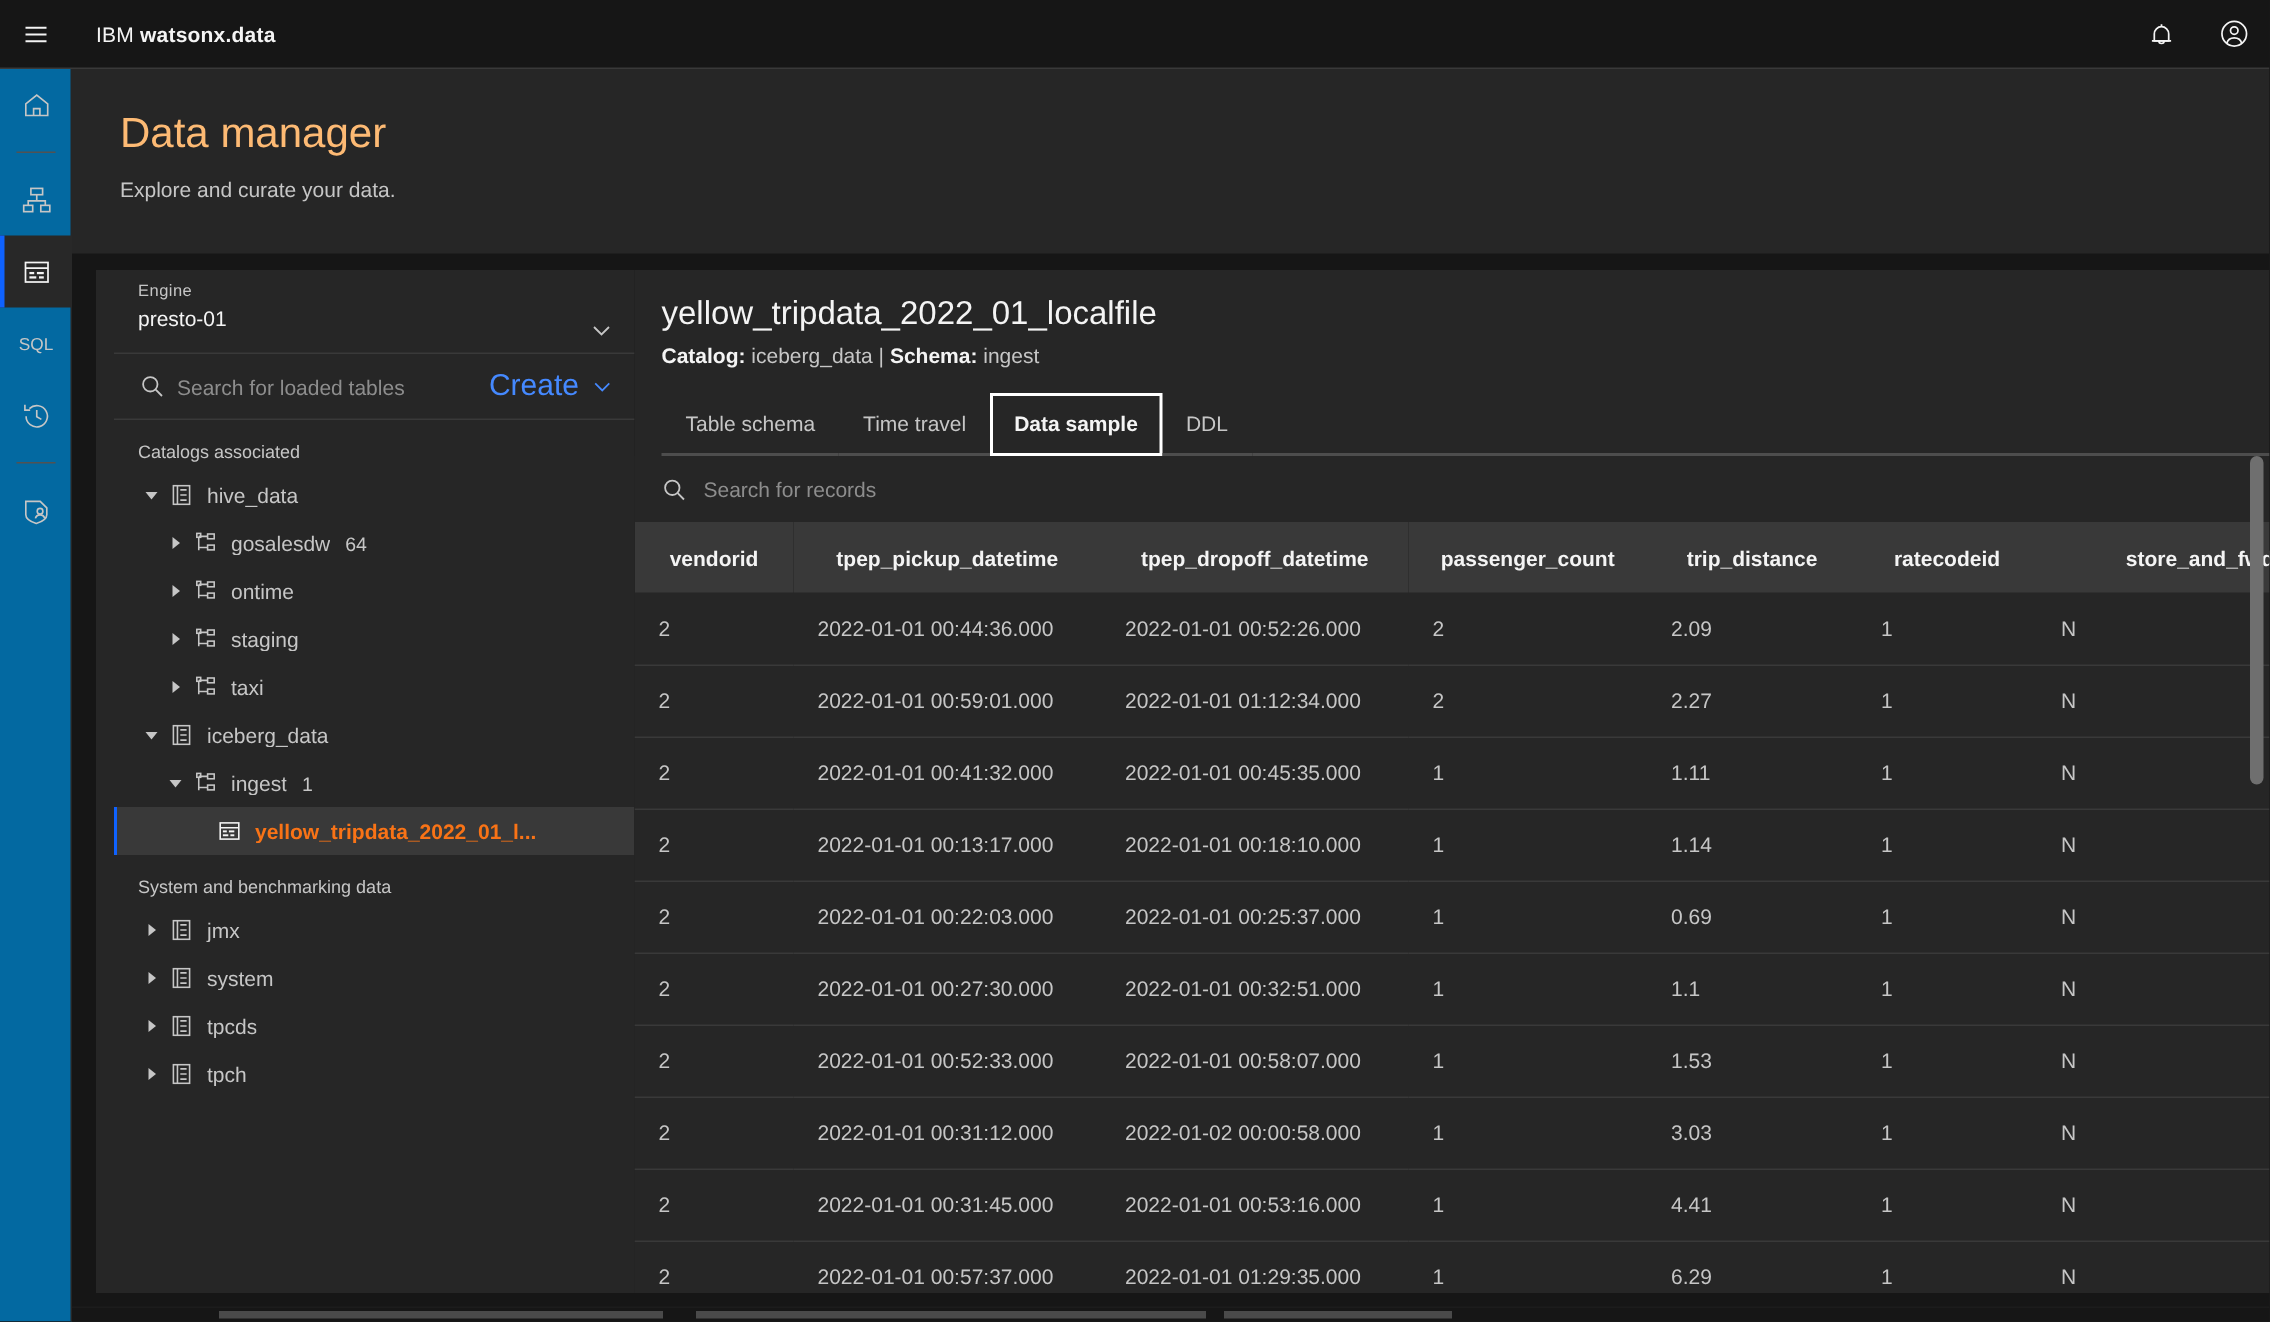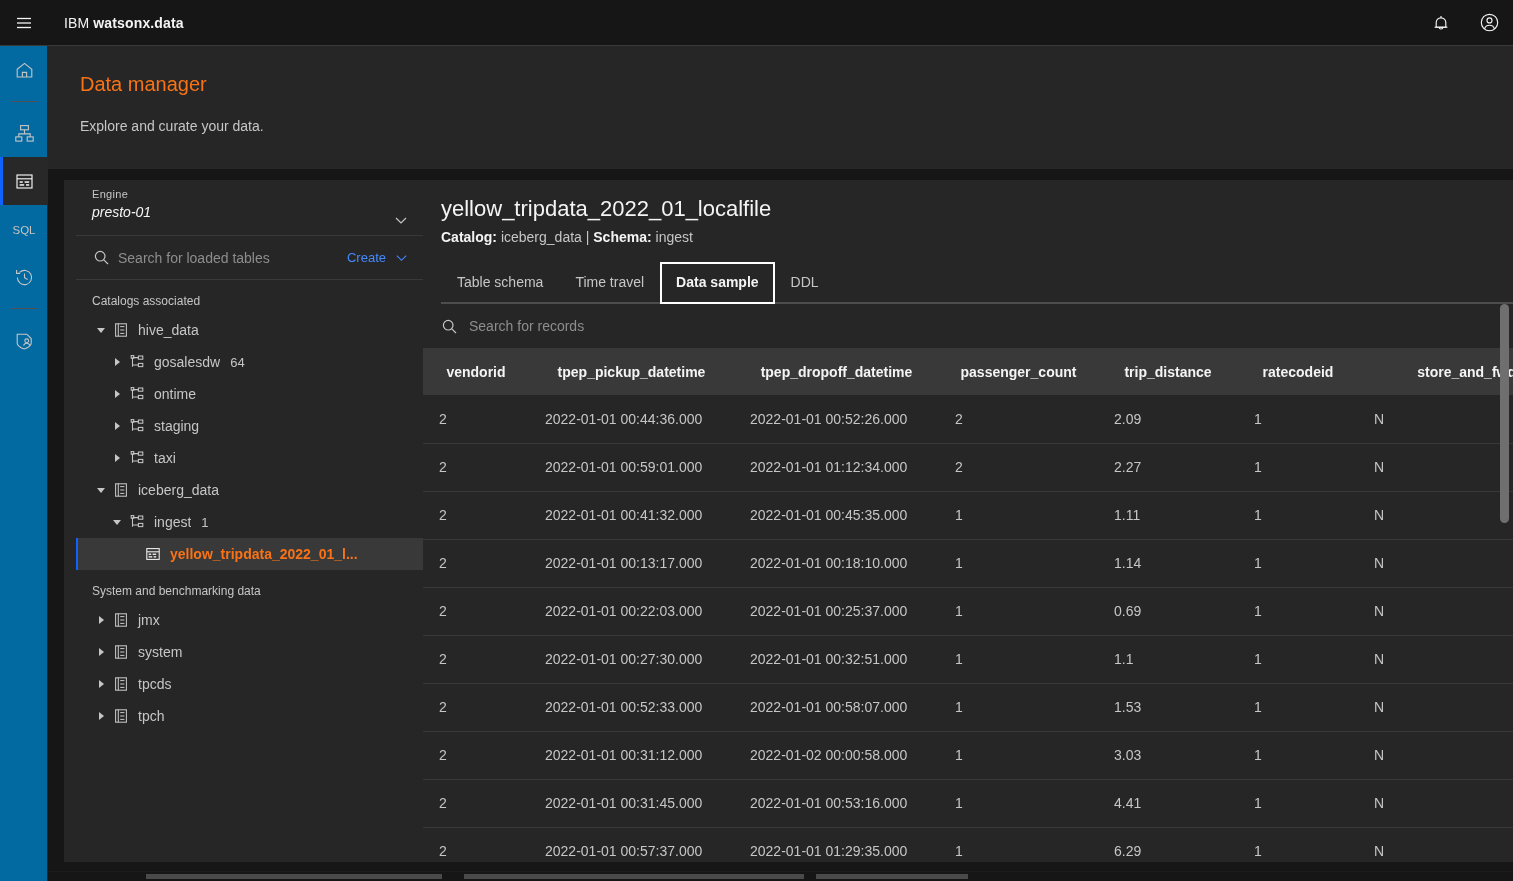--- a/index.html
+++ b/index.html
@@ -48,53 +48,53 @@
   }
   .rail-sep { width: 26px; height: 1px; background: #525252; margin: 7px auto; }
 
   
   .pagehead {
     position: absolute; top: 46px; left: 48px; width: 1465px; height: 124px;
     background: #262626; border-bottom: 1px solid #161616;
   }
   .pagehead h1 {
     position: absolute; left: 32px; top: 27px;
-    font-size: 20px; font-weight: 400; color: #f97316; letter-spacing: 0;
+    font-size: 28px; font-weight: 400; color: #fdba74; letter-spacing: 0;
   }
   .pagehead p {
     position: absolute; left: 32px; top: 72px;
     font-size: 14px; color: #c6c6c6;
   }
 
   
   .panel {
     position: absolute; top: 180px; left: 64px; width: 359px; height: 682px;
     background: #262626; display: flex; flex-direction: column; padding-left: 12px;
   }
   .engine {
     position: relative; height: 56px; border-bottom: 1px solid #393939;
     padding: 8px 16px 0 16px; cursor: pointer;
   }
   .engine .lbl { font-size: 11px; color: #c6c6c6; letter-spacing: .32px; }
-  .engine .val { font-size: 14px; color: #f4f4f4; margin-top: 4px; font-style: italic; }
+  .engine .val { font-size: 14px; color: #f4f4f4; margin-top: 4px; }
   .engine .chev { position: absolute; right: 14px; top: 32px; }
 
   .searchrow {
     position: relative; height: 44px; border-bottom: 1px solid #393939;
     display: flex; align-items: center; padding: 0 14px 0 12px;
   }
   .searchrow .sicon { width: 26px; display: flex; align-items: center; justify-content: center; }
   .searchrow input {
     flex: 1; background: transparent; border: 0; outline: none;
     font-family: "Liberation Sans", sans-serif; font-size: 14px; color: #f4f4f4;
     padding-left: 4px;
   }
   .searchrow input::placeholder { color: #8d8d8d; }
   .createbtn {
-    display: flex; align-items: center; gap: 8px; color: #4589ff; font-size: 13px;
+    display: flex; align-items: center; gap: 8px; color: #4589ff; font-size: 20px;
     cursor: pointer; padding-left: 8px;
   }
 
   .treewrap { flex: 1; overflow: hidden; padding-top: 8px; }
   .grouplbl { font-size: 12px; color: #c6c6c6; padding: 6px 0 6px 16px; }
   .tnode {
     position: relative; display: flex; align-items: center; height: 32px;
     font-size: 14px; color: #c6c6c6; cursor: pointer; padding-right: 8px;
   }
   .tnode .car { width: 18px; display: flex; align-items: center; justify-content: center; flex: 0 0 18px; }

